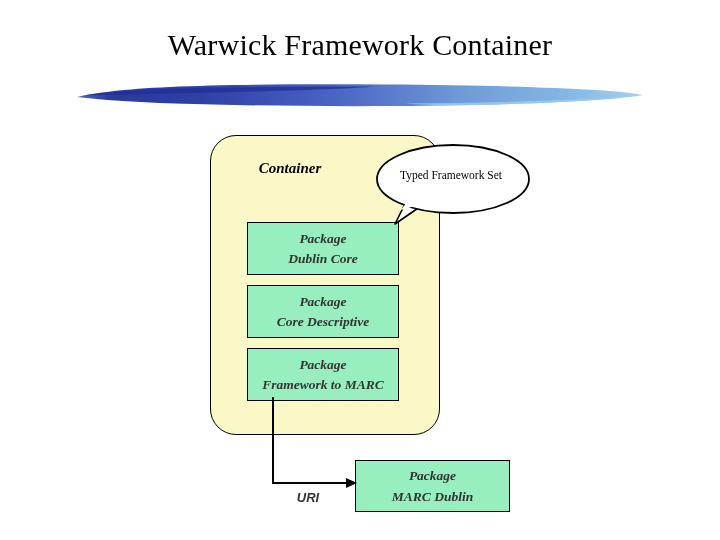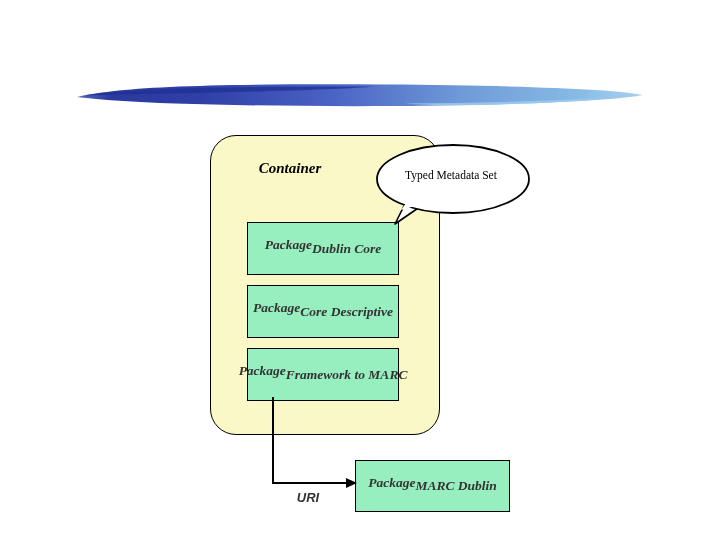--- a/index.html
+++ b/index.html
@@ -69,21 +69,21 @@
 
   
   .package-box {
     position: absolute;
     width: 152px;
     height: 53px;
     background: #97efc0;
     border: 1.6px solid #000000;
     box-sizing: border-box;
     display: flex;
-    flex-direction: row;
+    flex-direction: column;
     align-items: center;
     justify-content: center;
   }
   .package-box .pkg-type {
     font-family: "Liberation Serif", "DejaVu Serif", serif;
     font-size: 13.5px;
     font-style: italic;
     font-weight: bold;
     color: #333333;
     line-height: 1;
@@ -153,20 +153,21 @@
     font-weight: bold;
     color: #333333;
     white-space: nowrap;
   }
 </style>
 </head>
 <body>
 
 <div id="slide">
 
+  <div id="slide-title">Warwick Framework Container</div>
 
   <svg id="brush-divider" viewBox="0 0 570 36" preserveAspectRatio="none">
     <defs>
       <linearGradient id="brushGrad" x1="0" y1="0" x2="1" y2="0">
         <stop offset="0.00" stop-color="#5566c0"></stop>
         <stop offset="0.06" stop-color="#2a3a9e"></stop>
         <stop offset="0.22" stop-color="#2f3fa6"></stop>
         <stop offset="0.45" stop-color="#4a63c4"></stop>
         <stop offset="0.68" stop-color="#6f9ad8"></stop>
         <stop offset="0.88" stop-color="#86bae5"></stop>
@@ -205,21 +206,21 @@
     <span class="pkg-type">Package</span>
     <span class="pkg-name">MARC Dublin</span>
   </div>
 
   <svg id="callout-bubble" viewBox="0 0 170 92" preserveAspectRatio="none">
     <path d="M27,82 L40,56 L56,62 Z" fill="#ffffff" stroke="#000000" stroke-width="1.6" stroke-linejoin="round"></path>
     <ellipse cx="85" cy="37" rx="76" ry="34" fill="#ffffff" stroke="#000000" stroke-width="1.8"></ellipse>
     <path d="M33,68 L41,57 L54,62 Z" fill="#ffffff" stroke="none"></path>
   </svg>
   <div id="callout-text">
-    <div>Typed Metadata Set</div>
+    <div>Typed Framework Set</div>
   </div>
 
   <svg id="uri-connector" viewBox="0 0 110 100" preserveAspectRatio="none">
     <path d="M13,2 L13,88 L88,88" fill="none" stroke="#000000" stroke-width="2"></path>
     <path d="M86,83 L97,88 L86,93 Z" fill="#000000"></path>
   </svg>
   <div id="uri-label">URI</div>
 
 </div>
 

